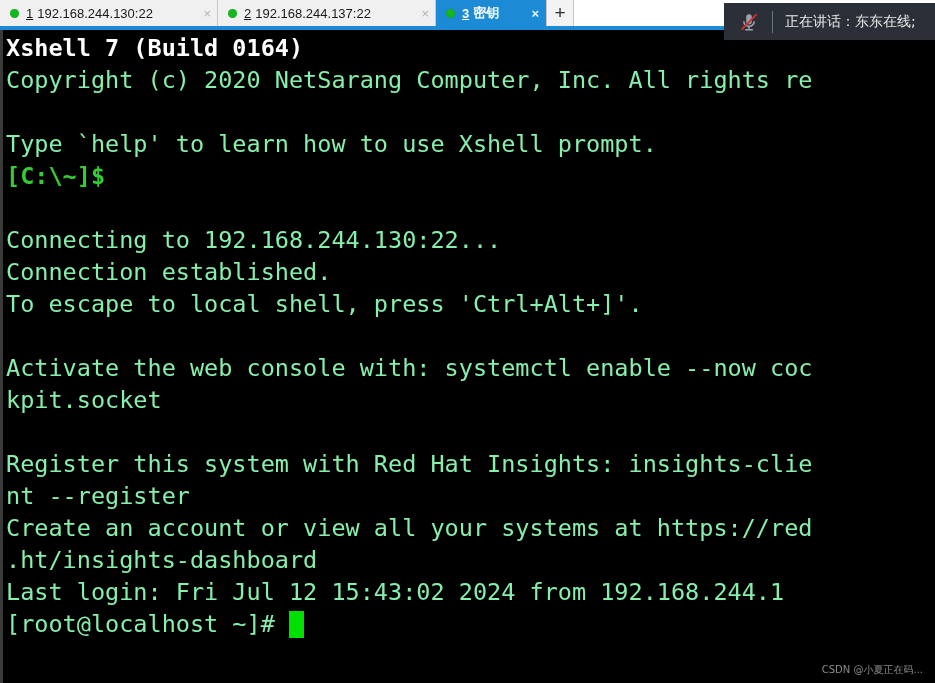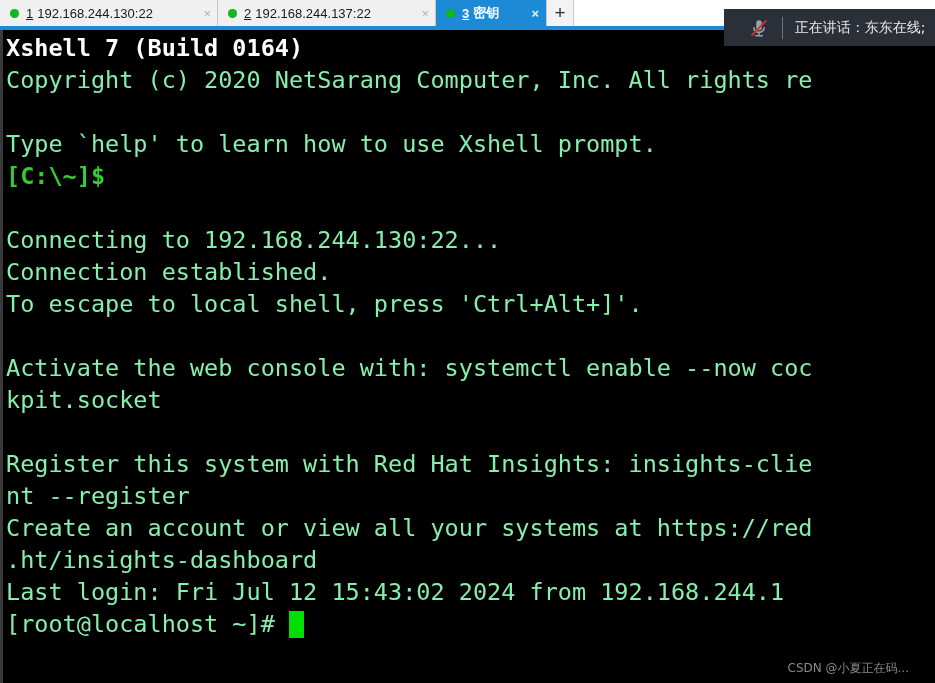--- a/index.html
+++ b/index.html
@@ -128,29 +128,28 @@
     width: 15px;
     height: 27px;
     background: #00e000;
     vertical-align: -6px;
   }
 
   
   #voice-overlay {
     position: absolute;
     left: 724px;
-    top: 9px;
+    top: 3px;
     width: 211px;
     height: 37px;
     background: #2b3038;
     display: flex;
     align-items: center;
     box-sizing: border-box;
     padding-left: 14px;
-    justify-content: center;
   }
   #mic-wrap {
     width: 22px; height: 22px;
     position: relative;
     flex: 0 0 auto;
   }
   #mic-divider {
     width: 1px;
     height: 22px;
     background: #6b7280;
@@ -161,24 +160,24 @@
     font-family: "DejaVu Sans", "Liberation Sans", sans-serif;
     font-size: 14px;
     color: #e8e8e8;
     white-space: nowrap;
     overflow: hidden;
   }
 
   
   #watermark {
     position: absolute;
-    right: 26px;
+    right: 12px;
     bottom: 6px;
     font-family: "DejaVu Sans", "Liberation Sans", sans-serif;
-    font-size: 12px;
+    font-size: 10px;
     color: #8a8a8a;
     white-space: nowrap;
     margin-top: 18px;
   }
 </style>
 </head>
 <body>
 
 <div id="tabbar">
 

